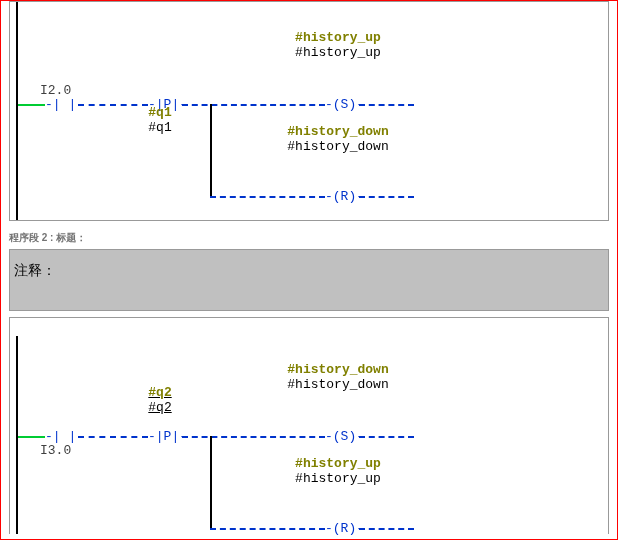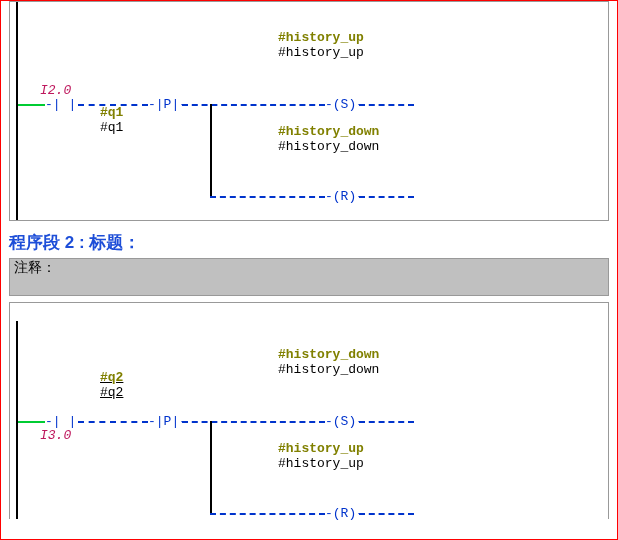--- a/index.html
+++ b/index.html
@@ -50,44 +50,44 @@
     white-space: nowrap;
     letter-spacing: 0;
   }
   .coil {
     position: absolute;
     color: #0033cc;
     white-space: nowrap;
   }
   .lblstack {
     position: absolute;
+    text-align: center;
     width: 120px;
   }
   .olive { color: #808000; font-weight: bold; }
   .black { color: #000; }
   .addr {
     position: absolute;
-    color: #be185d;
-    font-style: italic;
+    color: #404040;
   }
   .seg-title {
     margin: 10px 8px 4px 8px;
     font-family: Arial, sans-serif;
-    font-size: 17px;
+    font-size: 10px;
     font-weight: bold;
-    color: #1d4ed8;
+    color: #737373;
   }
   .comment-bar {
     margin: 0 8px;
     height: 36px;
     background: #c0c0c0;
     border: 1px solid #999;
     font-family: Arial, sans-serif;
     font-size: 14px;
-    padding: 0 4px;
+    padding: 12px 4px;
     color: #000;
   }
 </style>
 </head>
 <body>
 
 <div class="outer">
 
   <div class="network-frame" style="top:0px; height:218px; margin-top:0;">
     <div class="ladder-area" style="height:218px;">

